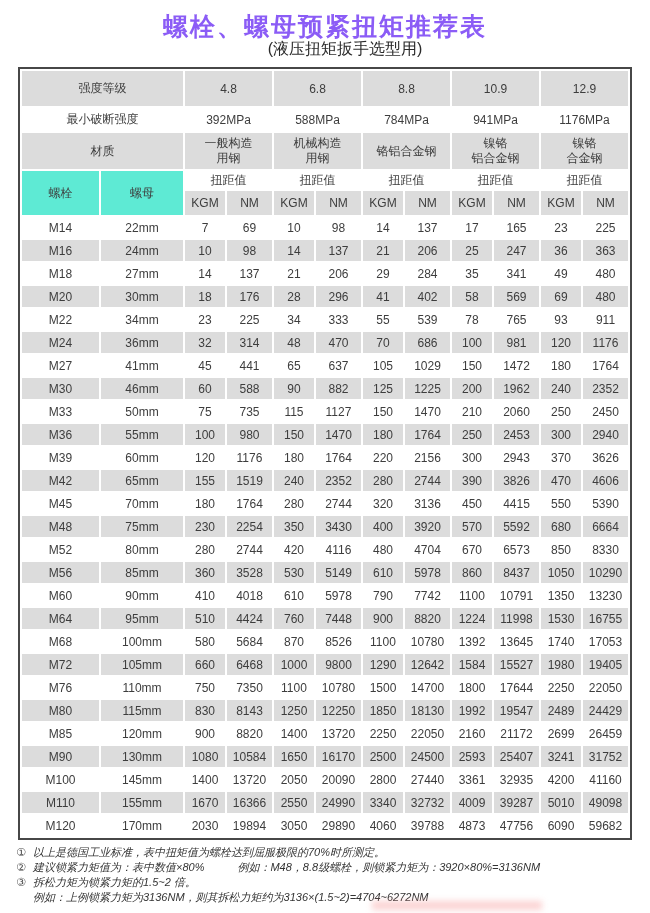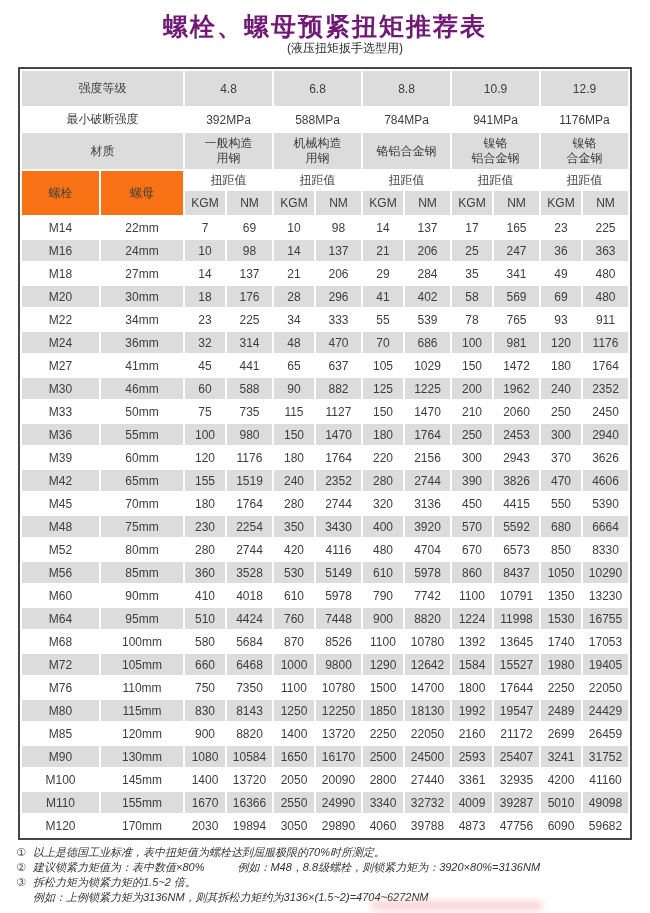--- a/index.html
+++ b/index.html
@@ -13,27 +13,27 @@
     position: relative;
     overflow: hidden;
     font-family: "Liberation Sans", "DejaVu Sans", sans-serif;
     color: #3d3d3d;
   }
   .page-title {
     text-align: center;
     font-size: 25px;
     font-weight: 700;
     letter-spacing: 2px;
-    color: #701a75;
+    color: #8b5cf6;
     padding-top: 11px;
     line-height: 30px;
   }
   .page-subtitle {
     text-align: center;
-    font-size: 12px;
+    font-size: 16px;
     color: #2b2b2b;
     line-height: 15px;
     padding-left: 40px;
   }
   table.torque {
     width: 614px;
     margin: 11px auto 0 auto;
     border: 2px solid #474747;
     border-collapse: separate;
     border-spacing: 2px;
@@ -42,21 +42,21 @@
   }
   td {
     text-align: center;
     vertical-align: middle;
     font-size: 12px;
     padding: 0;
     overflow: hidden;
     color: #3d3d3d;
   }
   .g  { background: #dcdcdc; }
-  .lg { background: #f97316; }
+  .lg { background: #5eead4; }
   .pre { white-space: pre-line; }
   .h1 { height: 35px; }
   .h2 { height: 23px; }
   .h3 { height: 36px; line-height: 15px; }
   .h4 { height: 18px; }
   .h5 { height: 24px; }
   tbody td { height: 21px; }
   tbody tr.alt td { background: #dcdcdc; }
   .footnotes {
     width: 618px;

